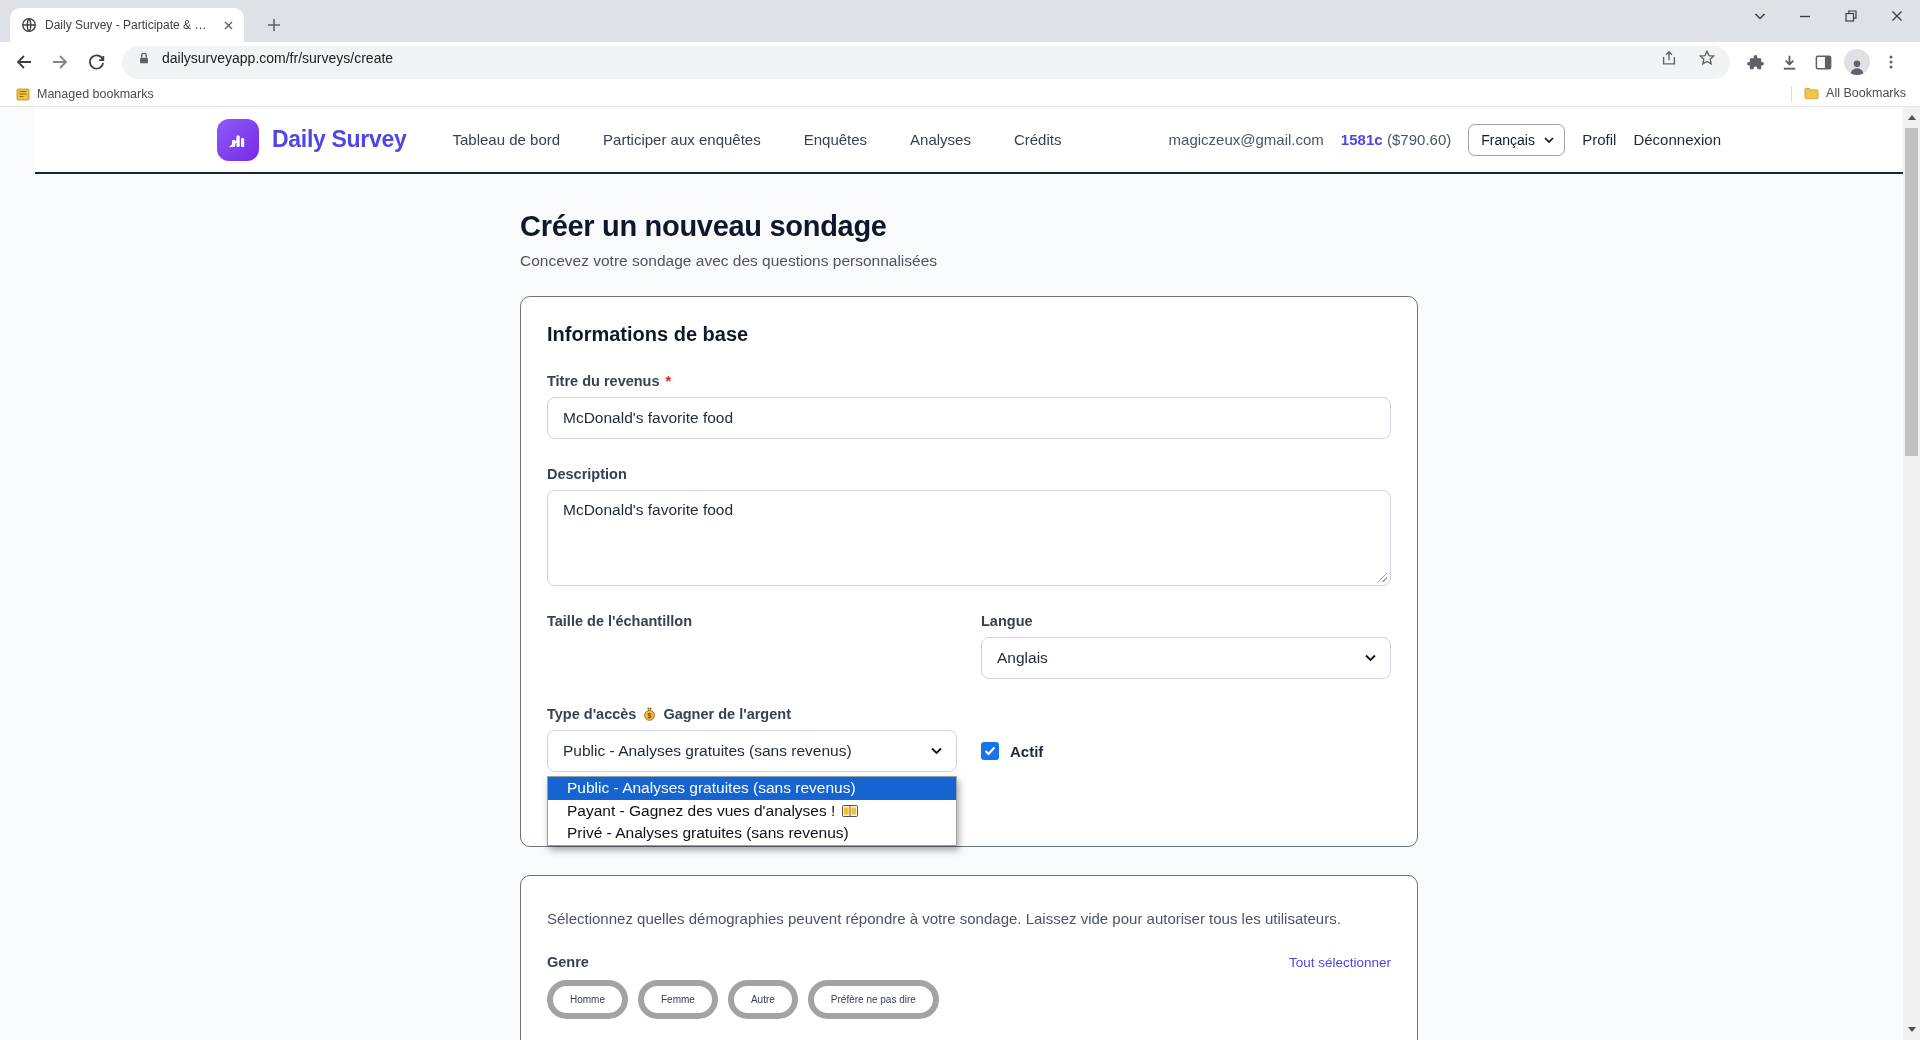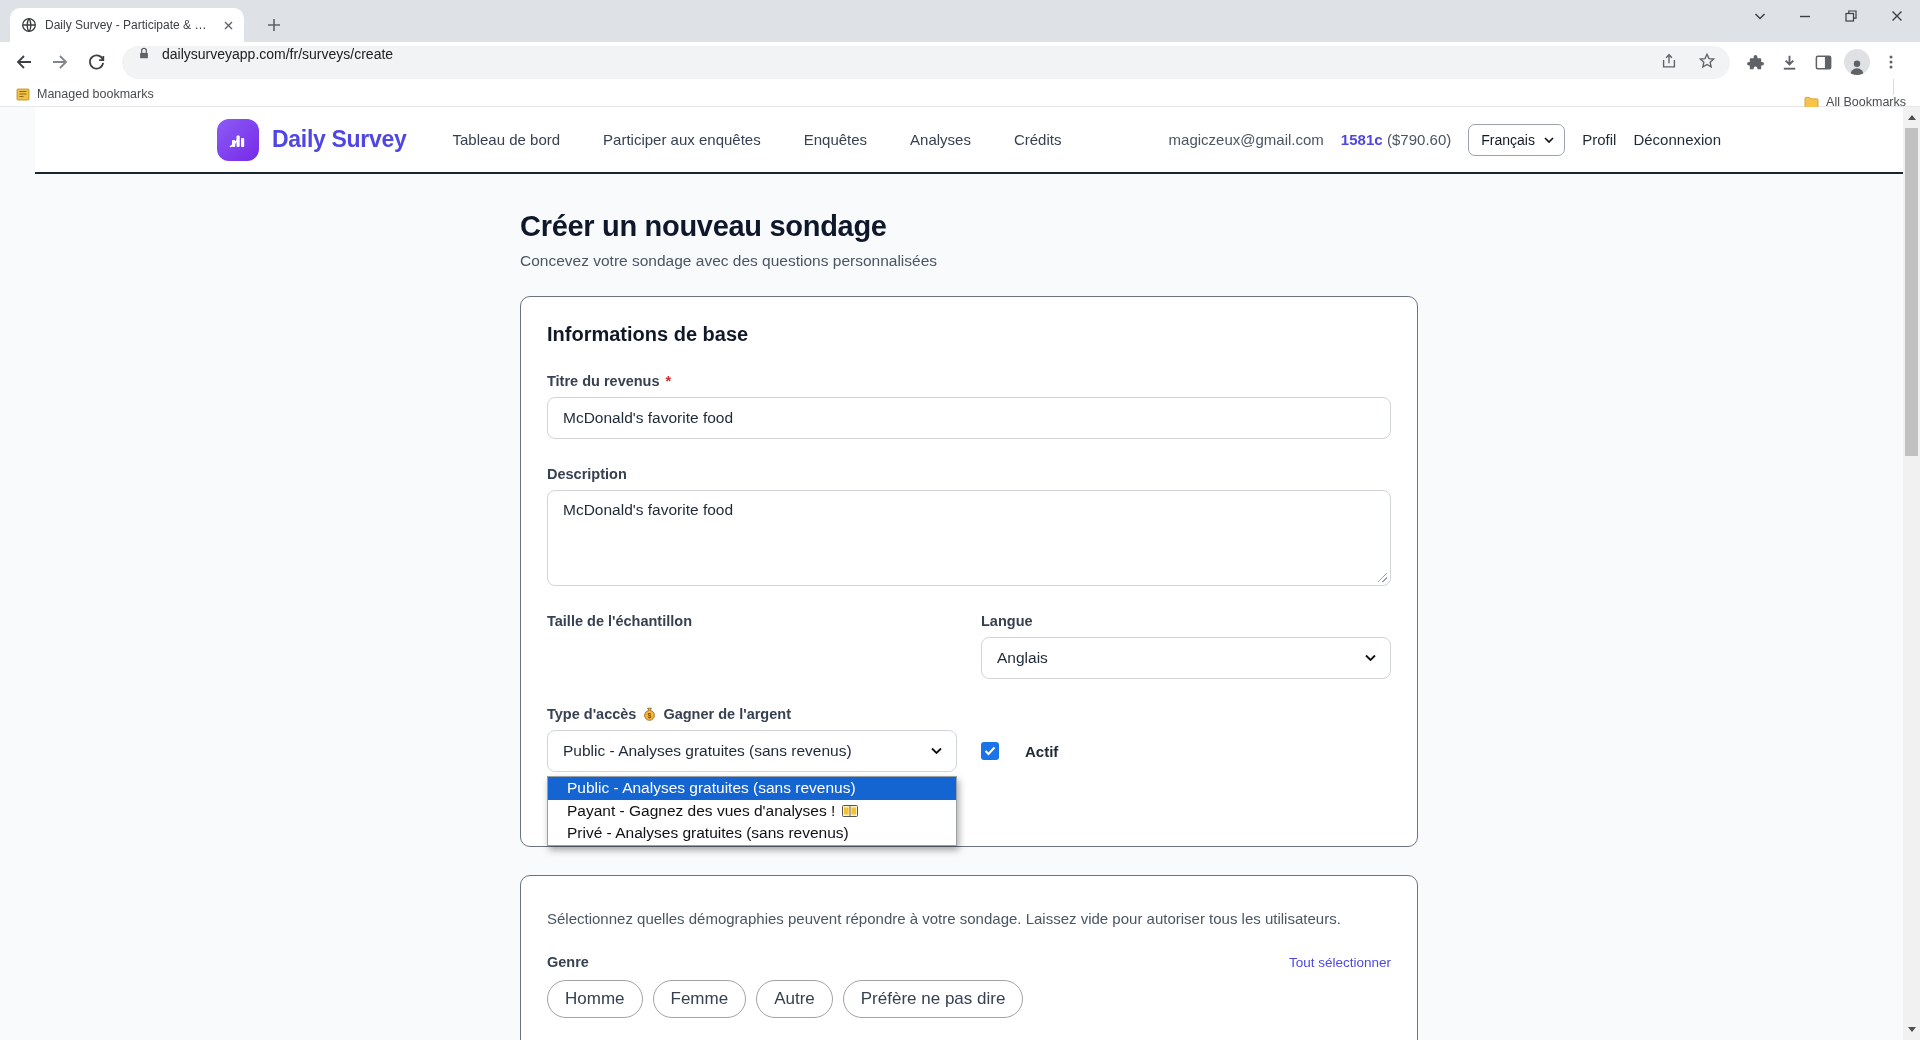--- a/index.html
+++ b/index.html
@@ -8,29 +8,29 @@
   
   .tabstrip { height:42px; background:#dee1e6; position:relative; }
   .tab { position:absolute; left:10px; top:8px; width:234px; height:34px; background:#fff; border-radius:10px 10px 0 0; display:flex; align-items:center; gap:8px; padding:0 8px 0 11px; }
   .tab-title { flex:1; font-size:12px; color:#3c4043; white-space:nowrap; overflow:hidden; text-overflow:ellipsis; }
   .icon-btn { display:flex; align-items:center; justify-content:center; }
   .newtab { position:absolute; left:260px; top:11px; width:28px; height:28px; border-radius:50%; }
   .winctl { position:absolute; top:3px; width:26px; height:26px; display:flex; align-items:center; justify-content:center; }
 
   .toolbar { height:40px; background:#fff; display:flex; align-items:center; padding:0 14px 0 8px; gap:4px; }
   .navbtn { width:32px; height:32px; border-radius:50%; display:flex; align-items:center; justify-content:center; }
-  .omnibox { flex:1; height:33px; background:#f1f3f4; border-radius:17px; display:flex; align-items:flex-start; gap:11px; padding:0 8px 8px 15px; margin:0 6px; }
+  .omnibox { flex:1; height:33px; background:#f1f3f4; border-radius:17px; display:flex; align-items:center; gap:11px; padding:0 8px 8px 15px; margin:0 6px; }
   .url { font-size:14px; color:#202124; flex:1; }
   .omni-right { display:flex; align-items:center; gap:8px; }
   .toolbtn { width:30px; height:30px; display:flex; align-items:center; justify-content:center; }
   .avatar { width:26px; height:26px; border-radius:50%; background:#dfe1e5; display:flex; align-items:flex-end; justify-content:center; overflow:hidden; }
 
   .bookmarks { height:25px; background:#fff; border-bottom:1px solid #e6e8ea; display:flex; align-items:center; padding:0 14px 0 16px; }
   .bm-item { display:flex; align-items:center; gap:7px; font-size:12.5px; color:#494c50; }
-  .bm-right { margin-left:auto; display:flex; align-items:flex-end;flex-direction:column; }
+  .bm-right { margin-left:auto; display:flex; align-items:flex-start; }
   .bm-divider { width:1px; height:16px; background:#dadce0; margin-right:12px; }
 
   
   .pagearea { position:absolute; top:107px; left:0; right:17px; bottom:0; background:#f8fafc; overflow:hidden;margin-left:35px; }
 
   .scrollbar { position:absolute; top:107px; right:0; bottom:0; width:17px; background:#f1f1f1; }
   .sb-up, .sb-down { position:absolute; left:0; width:17px; height:17px; display:flex; align-items:center; justify-content:center; }
   .sb-up { top:2px; } .sb-down { bottom:2px; }
   .tri-up { width:0; height:0; border-left:4px solid transparent; border-right:4px solid transparent; border-bottom:5px solid #505050; }
   .tri-down { width:0; height:0; border-left:4px solid transparent; border-right:4px solid transparent; border-top:5px solid #505050; }
@@ -72,30 +72,30 @@
   .grid2 { display:grid; grid-template-columns:1fr 1fr; gap:24px; }
   .selbox { position:relative; }
   .selbox .tin { display:flex; align-items:center; cursor:pointer; }
   .sel-chev { position:absolute; right:15px; top:50%; transform:translateY(-50%); }
 
   .access-select { position:relative; }
   .openlist { position:absolute; top:calc(100% + 4px); left:0; width:100%; background:#fff; border:1px solid #9aa0a6; box-shadow:2px 4px 7px rgba(0,0,0,.35); z-index:40; }
   .opt { font-size:15.5px; line-height:20.5px; padding:1px 19px; color:#111; white-space:nowrap; display:flex; align-items:center; gap:7px; cursor:pointer; }
   .opt.selected { background:#1464d2; color:#fff; }
 
-  .active-wrap { display:flex; align-items:center; gap:26px;text-align:center; }
+  .active-wrap { display:flex; align-items:center; gap:11px;text-align:center; }
   .cb { width:18px; height:18px; border-radius:3px; background:#1a73e8; display:flex; align-items:center; justify-content:center; cursor:pointer; }
   .active-lbl { font-size:15px; font-weight:600; color:#1f2937; }
 
   .card-sub { margin-top:8px; font-size:15px; color:#4b5563; }
   .genre-row { margin-top:27px; display:flex; align-items:center; justify-content:space-between; }
   .genre-lbl { font-size:14.5px; font-weight:600; color:#374151; }
   .sel-all { font-size:13.5px; color:#4f46e5; cursor:pointer; }
   .pills { margin-top:10px; display:flex; gap:10px; }
-  .pill { border:1px solid #a3a3a3; border-radius:9999px; background:#fff; padding:8px 17px; font-size:17px; color:#374151; white-space:nowrap; cursor:pointer; }
+  .pill { border:6px solid #a3a3a3; border-radius:9999px; background:#fff; padding:8px 17px; font-size:10px; color:#374151; white-space:nowrap; cursor:pointer; }
 </style>
 </head>
 <body>
 
 <div class="tabstrip">
   <div class="tab">
     <span class="icon-btn">
       <svg width="16" height="16" viewBox="0 0 16 16" fill="none" stroke="#3c4043" stroke-width="1.3">
         <circle cx="8" cy="8" r="6.3"></circle>
           <path d="M1.7 8h12.6M8 1.7c2.4 2.3 2.4 10.3 0 12.6-2.4-2.3-2.4-10.3 0-12.6z"></path>

